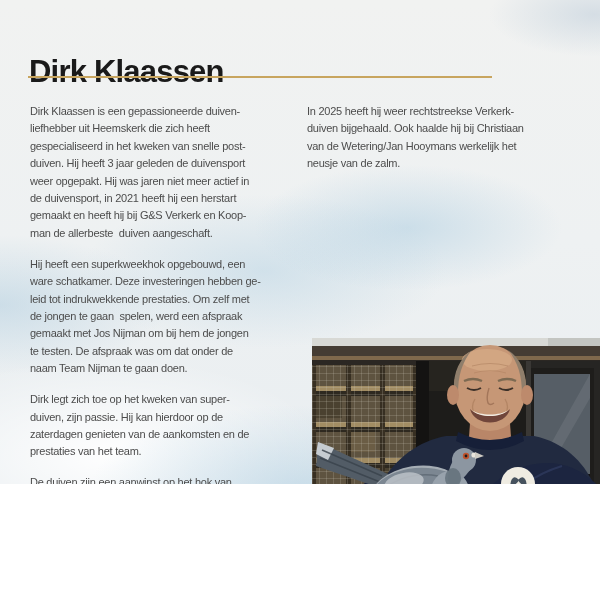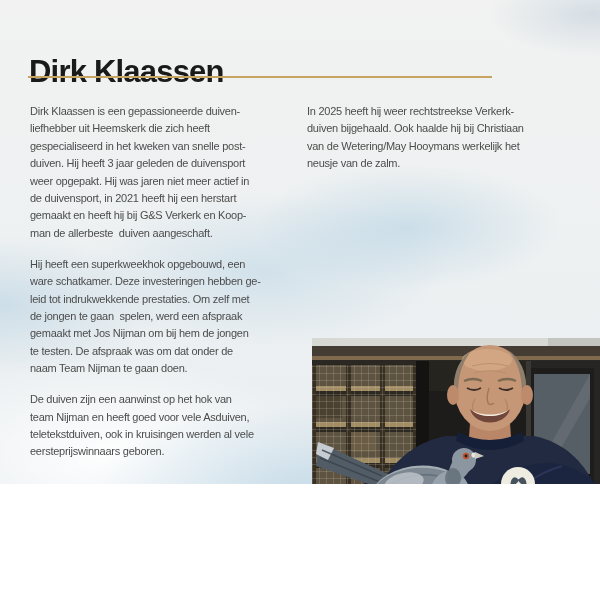--- a/index.html
+++ b/index.html
@@ -55,30 +55,34 @@
 de duivensport, in 2021 heeft hij een herstart
 gemaakt en heeft hij bij G&amp;S Verkerk en Koop-
 man de allerbeste  duiven aangeschaft.</p>
     <p>Hij heeft een superkweekhok opgebouwd, een
 ware schatkamer. Deze investeringen hebben ge-
 leid tot indrukwekkende prestaties. Om zelf met
 de jongen te gaan  spelen, werd een afspraak
 gemaakt met Jos Nijman om bij hem de jongen
 te testen. De afspraak was om dat onder de
 naam Team Nijman te gaan doen.</p>
+    <p>Dirk legt zich toe op het kweken van super-
+duiven, zijn passie. Hij kan hierdoor op de
+zaterdagen genieten van de aankomsten en de
+prestaties van het team.</p>
     <p>De duiven zijn een aanwinst op het hok van
 team Nijman en heeft goed voor vele Asduiven,
 teletekstduiven, ook in kruisingen werden al vele
 eersteprijswinnaars geboren.</p>
   </div>
 
   <div class="col col-right">
     <p>In 2025 heeft hij weer rechtstreekse Verkerk-
 duiven bijgehaald. Ook haalde hij bij Christiaan
-van de Wetering/May Hooymans werkelijk het
+van de Wetering/Jan Hooymans werkelijk het
 neusje van de zalm.</p>
   </div>
 
   <div class="photo" role="img" aria-label="Dirk Klaassen, smiling in a navy sweater with a white round pigeon-club logo on the chest, holds a grey racing pigeon in both hands in front of his wooden pigeon loft with nesting boxes and a mesh door">
     <svg viewBox="0 0 288 204" preserveAspectRatio="none">
       <defs>
         <pattern id="wiremesh" width="7" height="7" patternUnits="userSpaceOnUse">
           <path d="M0 .5 H7 M.5 0 V7" stroke="#cfcabc" stroke-width="0.8" opacity="0.26" fill="none"></path>
         </pattern>
         <pattern id="doormesh" width="6" height="6" patternUnits="userSpaceOnUse">

